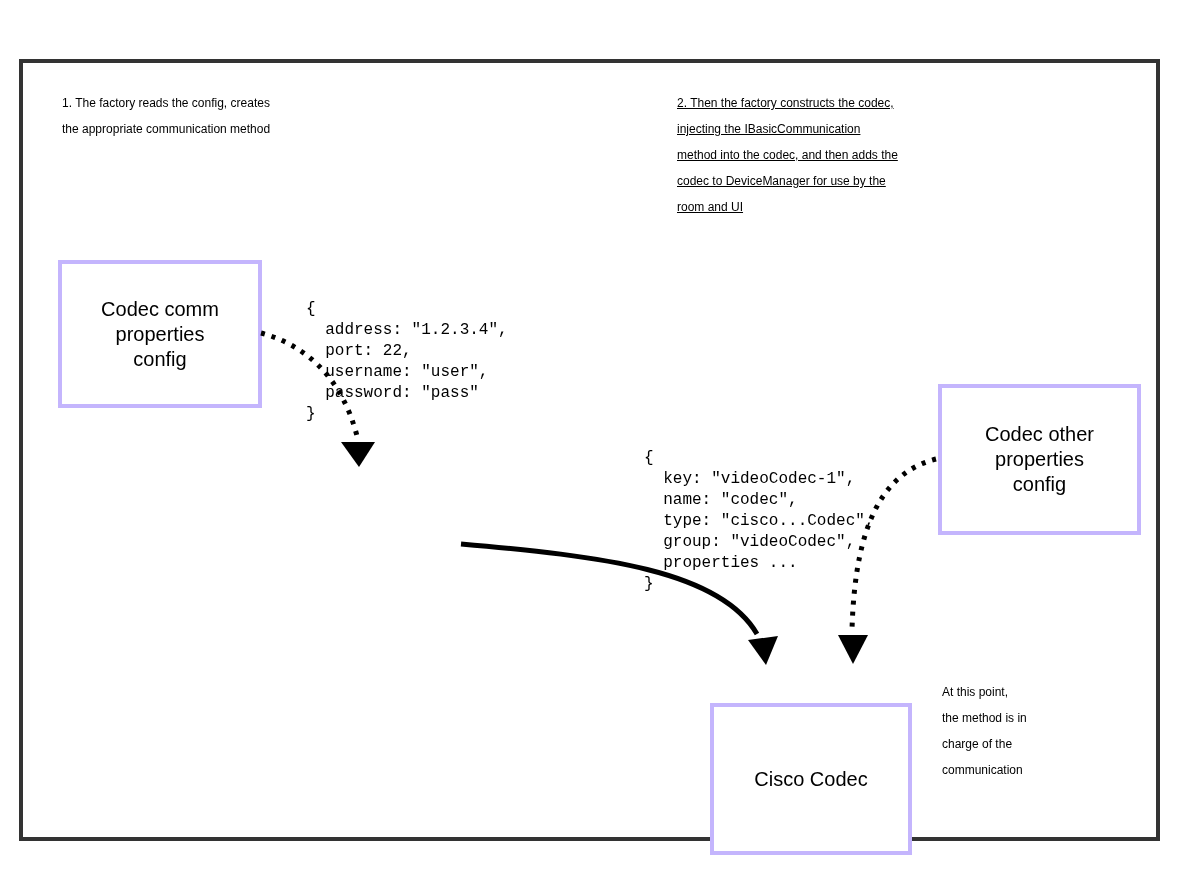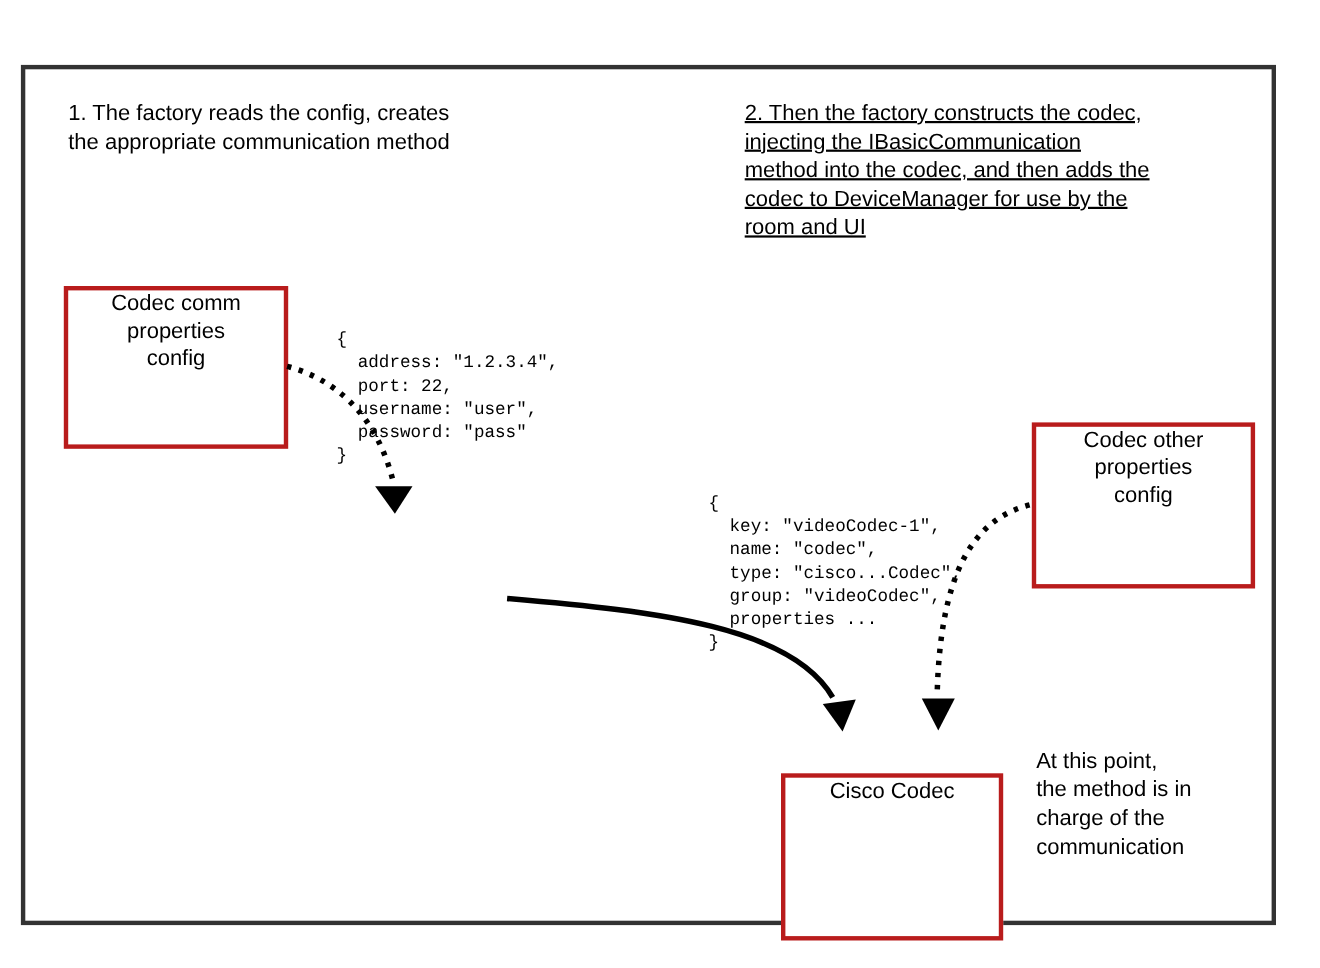--- a/index.html
+++ b/index.html
@@ -20,34 +20,34 @@
     position: absolute;
     left: 19px;
     top: 59px;
     width: 1133px;
     height: 774px;
     border: 4px solid #333333;
     background: transparent;
   }
   .note {
     position: absolute;
-    font-size: 20px;
+    font-size: 12px;
     line-height: 26px;
     white-space: pre-line;
     color: #000000;
   }
   .note-step1 { left: 62px;  top: 90px;  width: 470px; }
   .note-step2 { left: 677px; top: 90px;  width: 480px; text-decoration: underline; }
   .note-final { left: 942px; top: 679px; width: 220px; }
   .dbox {
     position: absolute;
-    border: 4px solid #b91c1c;
+    border: 4px solid #c4b5fd;
     background: #ffffff;
     display: flex;
-    align-items: flex-start;
+    align-items: center;
     justify-content: center;
     text-align: center;
     font-size: 20px;
     line-height: 25px;
     white-space: pre-line;
   }
   .box-comm-config  { left: 58px;  top: 260px; width: 196px; height: 140px; }
   .box-ssh-client   { left: 259px; top: 468px; width: 195px; height: 145px; }
   .box-other-config { left: 938px; top: 384px; width: 195px; height: 143px; }
   .box-cisco-codec  { left: 710px; top: 663px; width: 194px; height: 144px; margin-top: 40px; }

